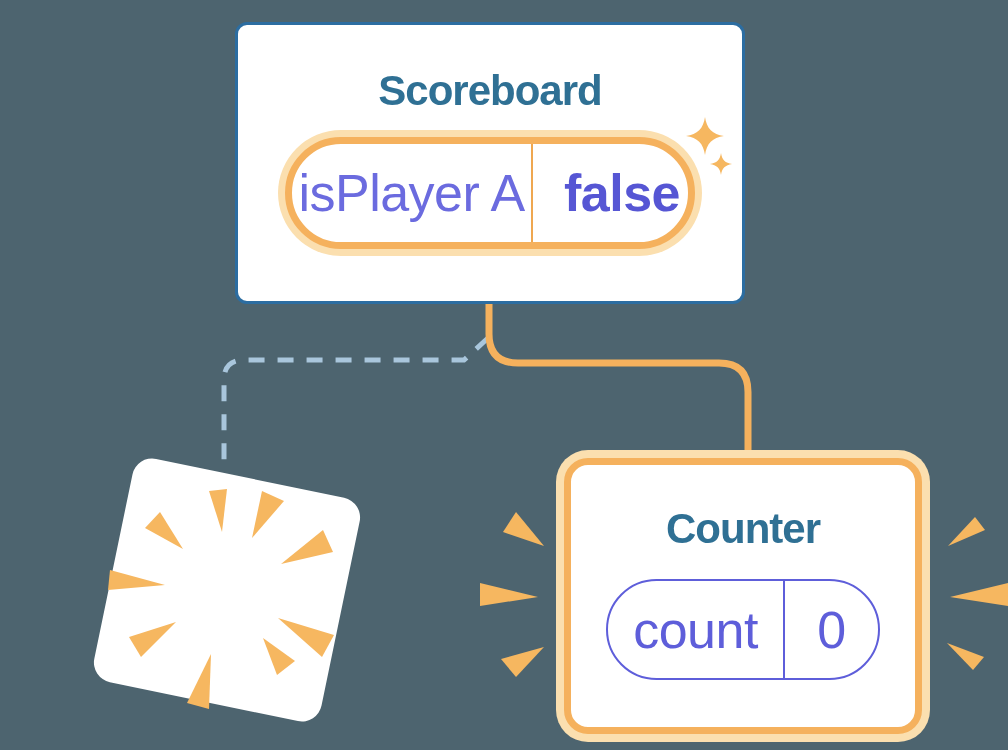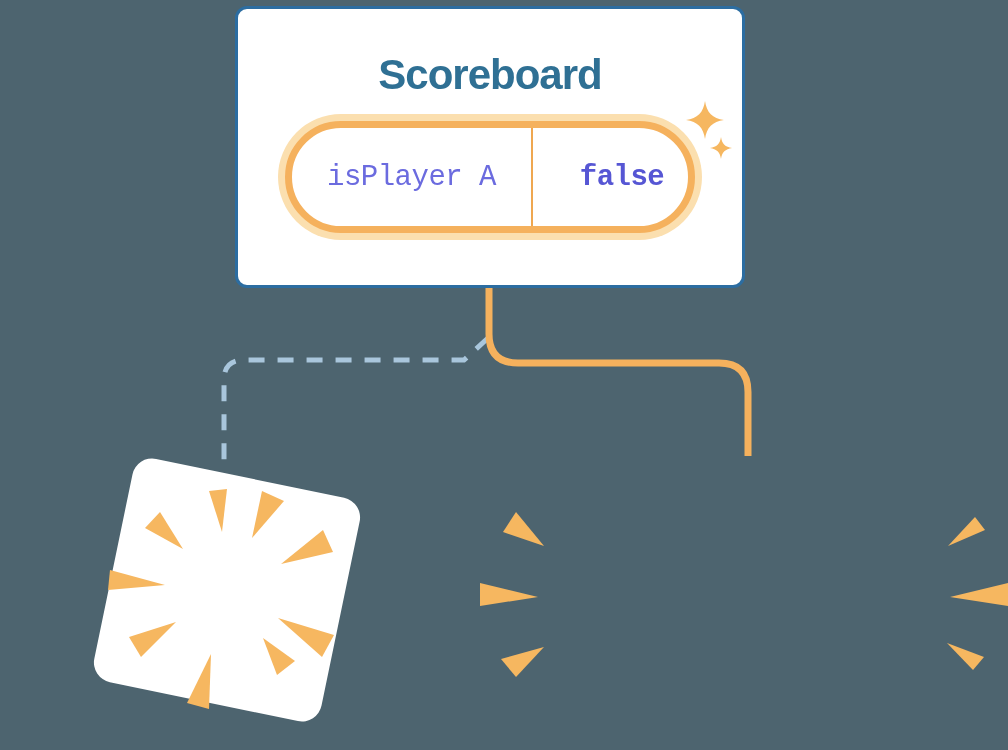--- a/index.html
+++ b/index.html
@@ -13,40 +13,40 @@
   
   .dashed-line { stroke:var(--dashed-blue); stroke-width:5; fill:none; stroke-dasharray:16 13; }
   .solid-line  { stroke:var(--orange); stroke-width:7; fill:none; }
   .ray         { fill:var(--orange-ray); }
   .white-rect  { fill:var(--card-white); }
   .sparkle     { fill:var(--orange-ray); }
 
   
   .card { position:absolute; background:var(--card-white); box-sizing:border-box; z-index:1; }
   .scoreboard {
-    left:235px; top:6px; width:510px; height:282px;
+    left:235px; top:22px; width:510px; height:282px;
     border:3px solid var(--blue-border); border-radius:12px;
   }
   .counter {
     left:564px; top:458px; width:358px; height:276px;
     border:7px solid var(--orange); border-radius:24px;
     box-shadow:0 0 0 8px var(--orange-halo);
   }
   .card-title {
     text-align:center; font-size:42px; font-weight:bold;
     color:var(--title-blue); letter-spacing:-1px;
   }
   .scoreboard .card-title { margin-top:42px; }
   .counter   .card-title { margin-top:40px; }
 
   
   .pill { display:flex; box-sizing:border-box; background:var(--card-white); }
   .pill-name, .pill-value {
     display:flex; align-items:center; justify-content:center;
-    font-size:29px; letter-spacing:-0.5px;font-family:Liberation Mono, monospace;
+    font-size:52px; letter-spacing:-0.5px;
   }
   .orange-pill {
     position:absolute; left:47px; top:112px; width:410px; height:112px;
     border:7px solid var(--orange); border-radius:60px;
     box-shadow:0 0 0 7px var(--orange-halo);
   }
   .orange-pill .pill-name  { flex:0 0 239px; color:var(--purple-label); }
   .orange-pill .pill-value { flex:1; border-left:2px solid var(--orange-divider);
                              color:var(--purple-bold); font-weight:bold;padding-left:23px; }
   .purple-pill {
@@ -103,14 +103,22 @@
       <div class="pill-name">isPlayer A</div>
       <div class="pill-value">false</div>
     </div>
 
     <svg class="sparkles" viewBox="0 0 80 80">
       <path class="sparkle" transform="translate(32,26)" d="M0,-19 C1.6,-7.5 7.5,-1.6 19,0 C7.5,1.6 1.6,7.5 0,19 C-1.6,7.5 -7.5,1.6 -19,0 C-7.5,-1.6 -1.6,-7.5 0,-19 Z"></path>
       <path class="sparkle" transform="translate(48,54) scale(0.58)" d="M0,-19 C1.6,-7.5 7.5,-1.6 19,0 C7.5,1.6 1.6,7.5 0,19 C-1.6,7.5 -7.5,1.6 -19,0 C-7.5,-1.6 -1.6,-7.5 0,-19 Z"></path>
     </svg>
   </div>
 
+  <div class="card counter">
+    <div class="card-title">Counter</div>
+
+    <div class="pill purple-pill">
+      <div class="pill-name">count</div>
+      <div class="pill-value">0</div>
+    </div>
+  </div>
 
 </div>
 
 </body></html>

